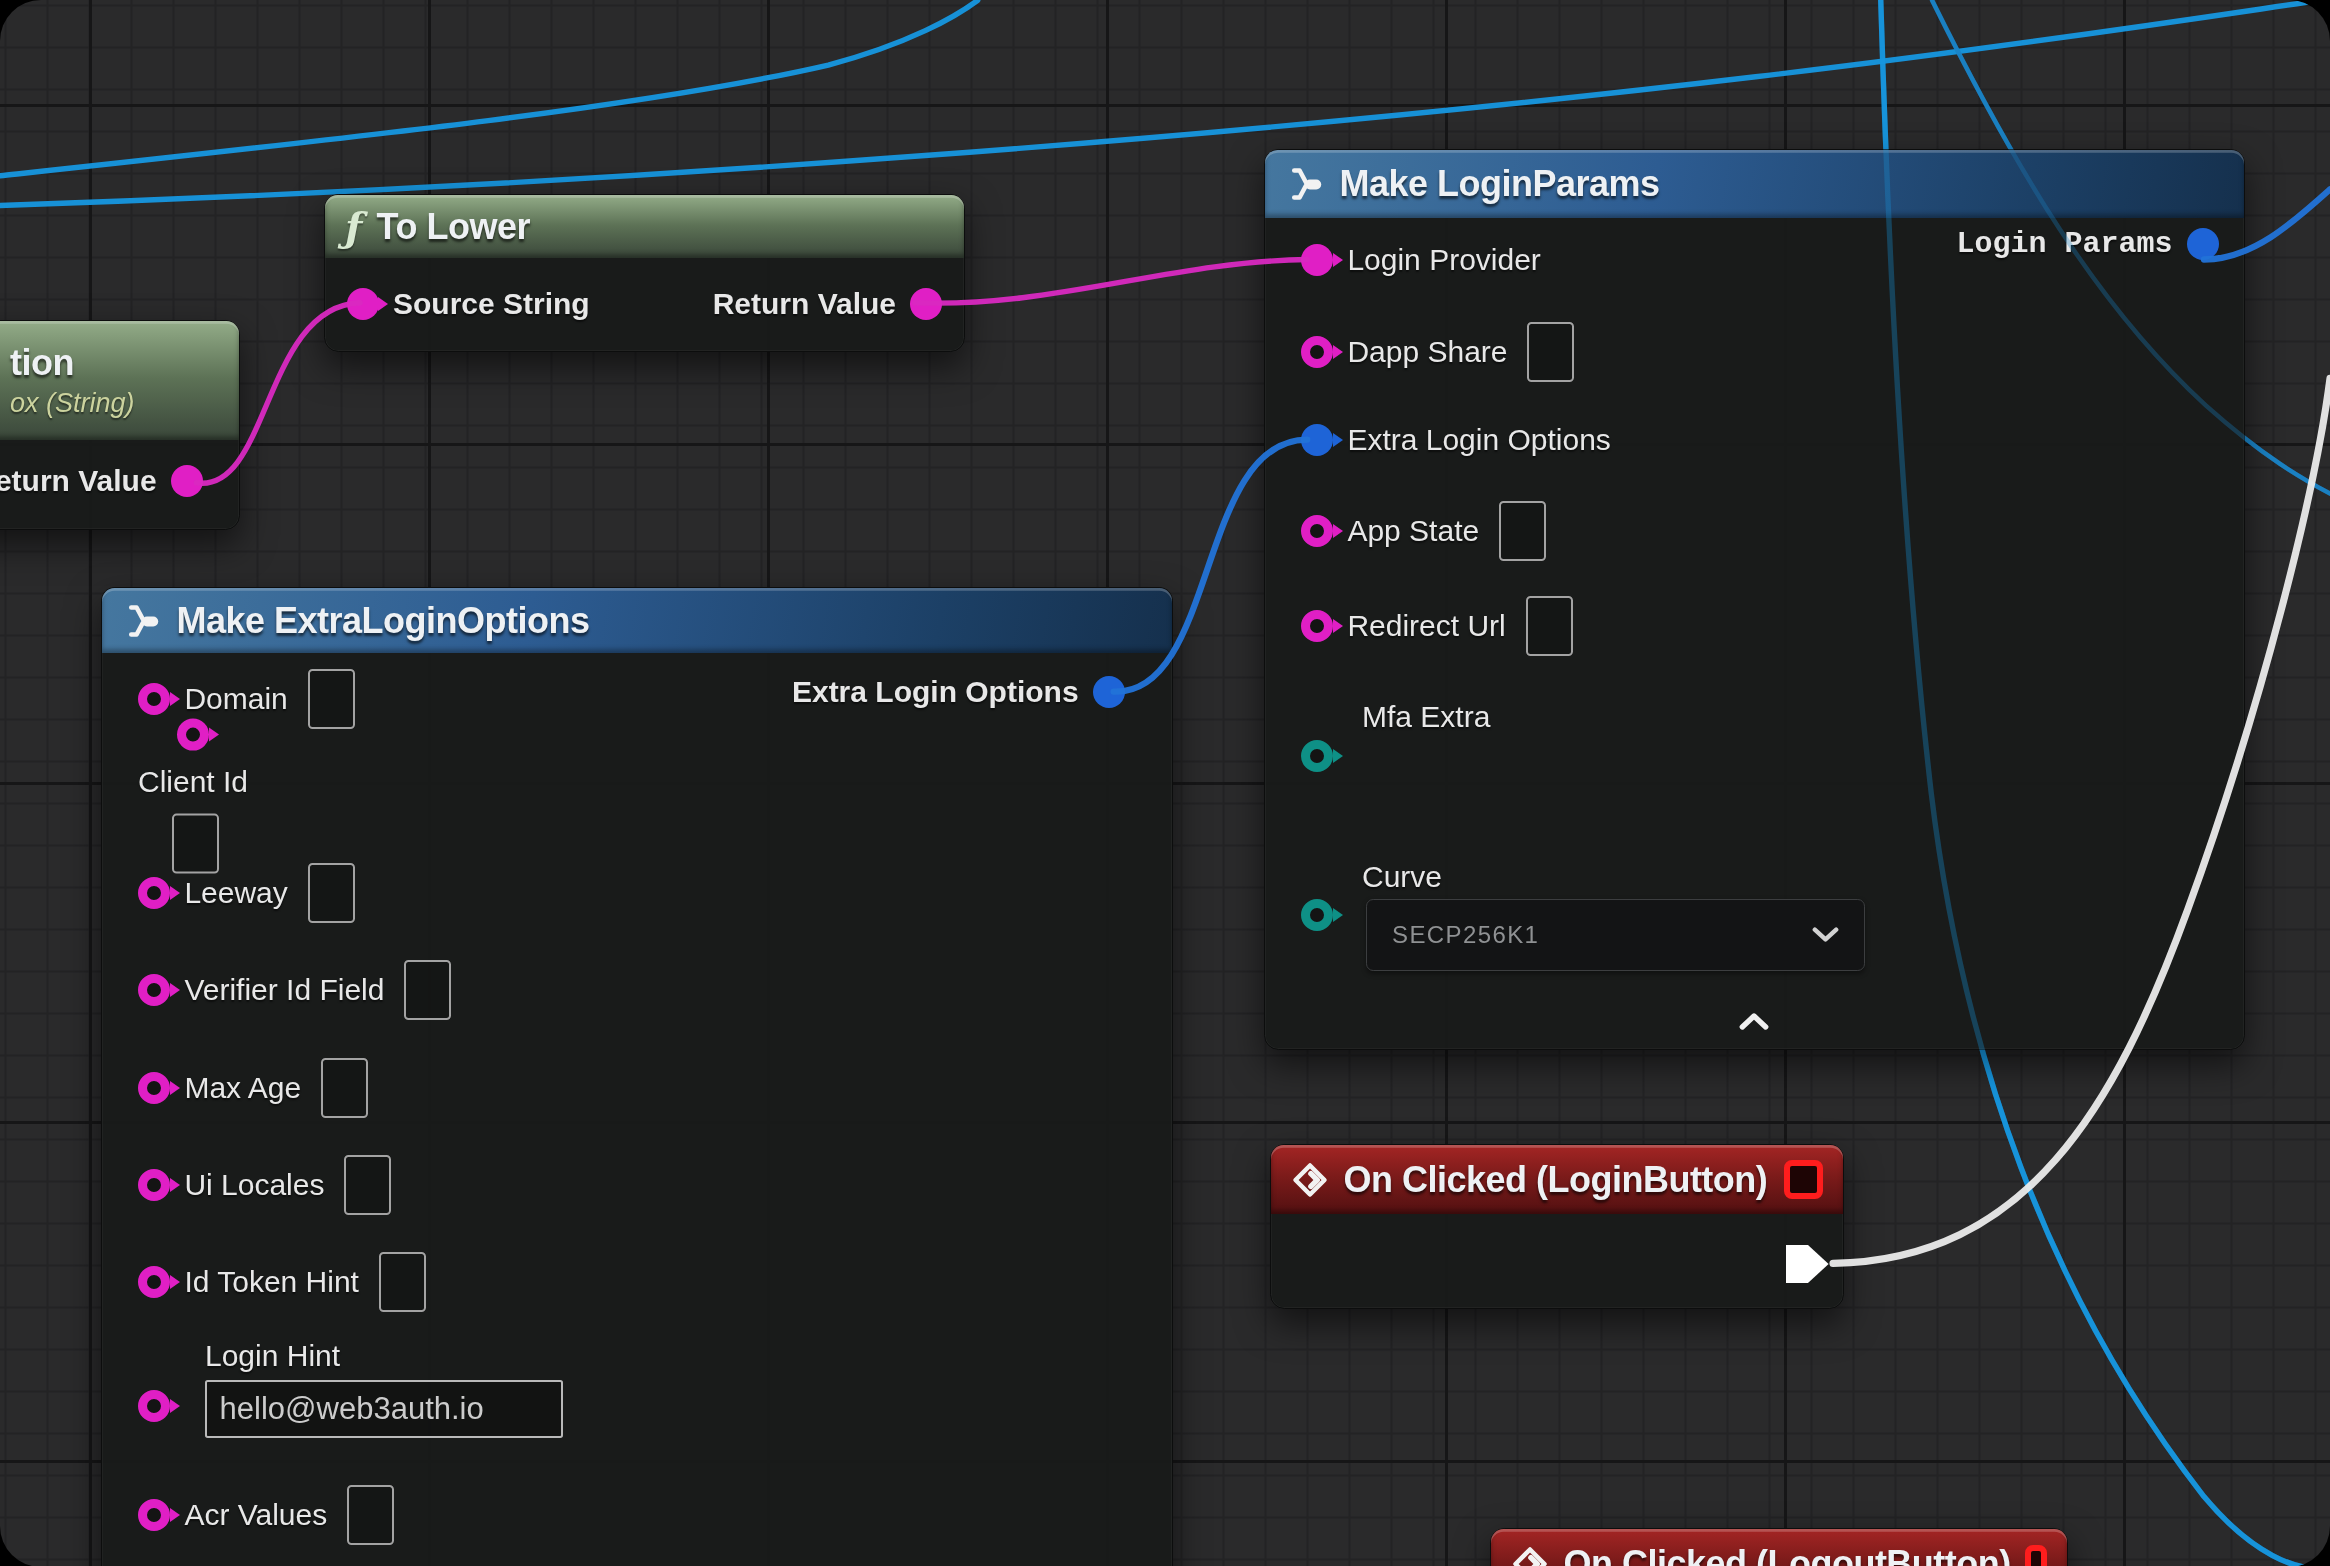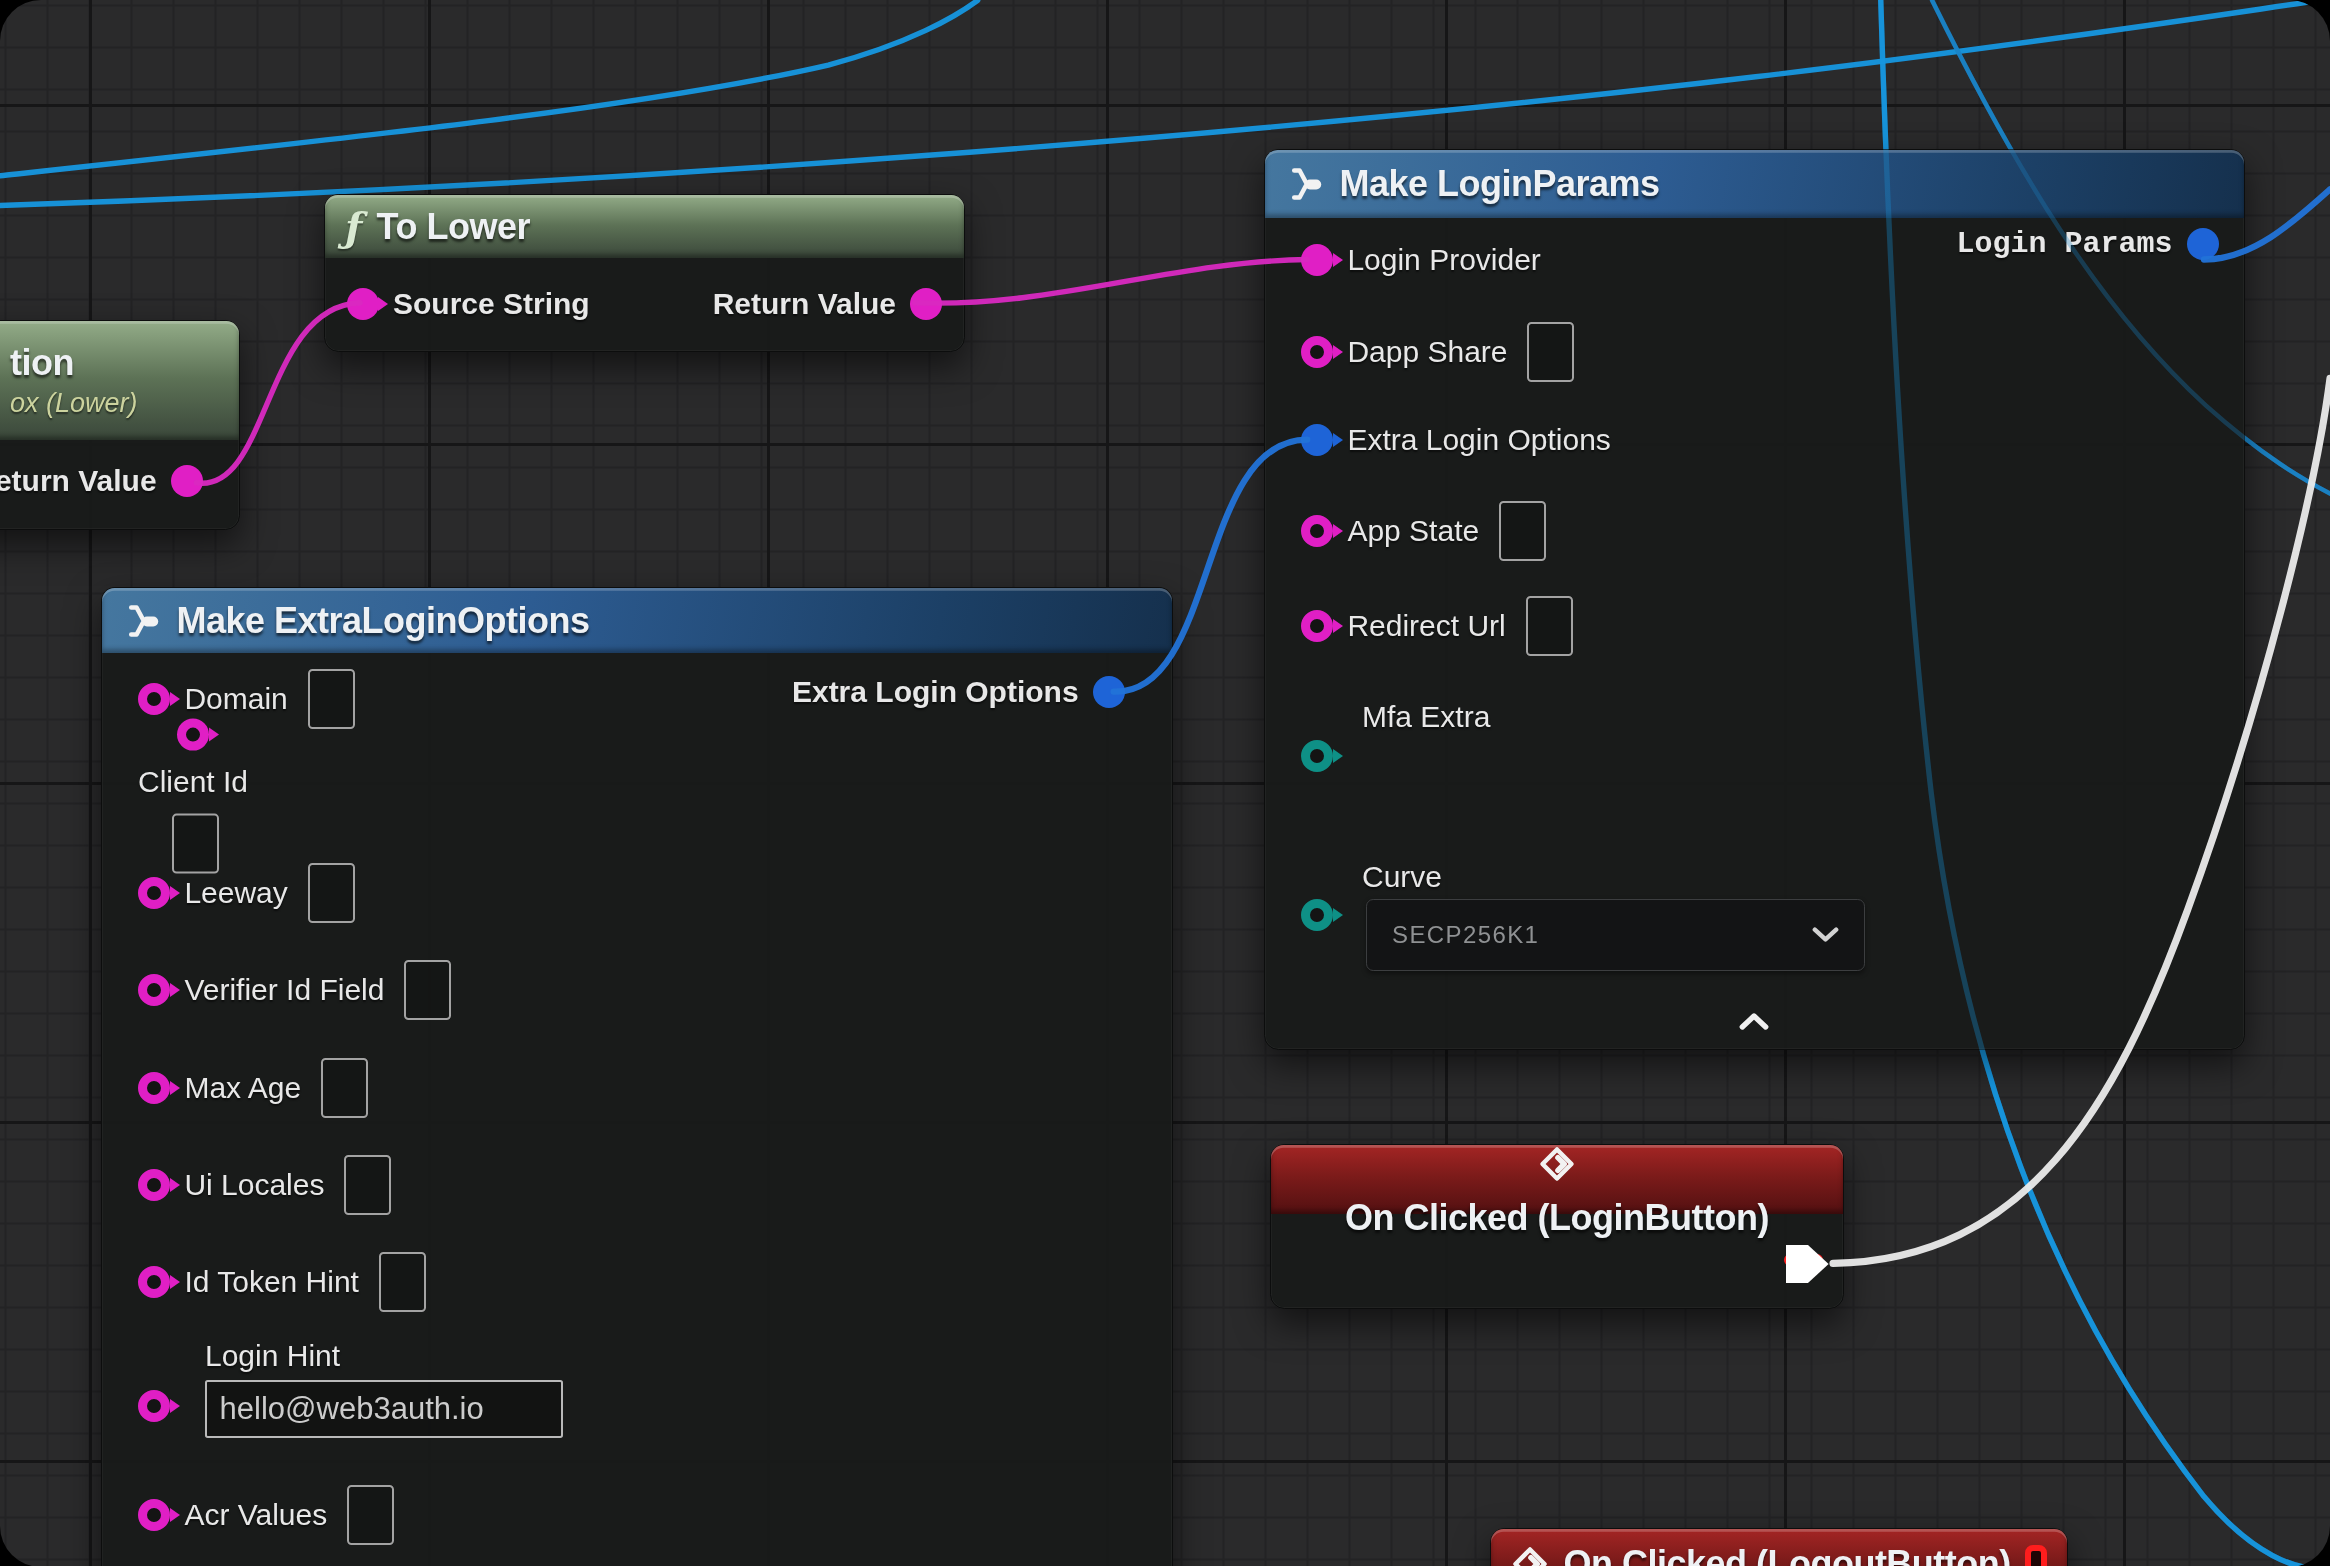--- a/index.html
+++ b/index.html
@@ -73,21 +73,21 @@
     <svg class="wires" id="wires-below" width="2330" height="1567" viewBox="0 0 2588 1740">
         <path d="M0,195 C400,152 720,118 920,72 C1010,48 1062,18 1086,0" fill="none" stroke="#1697e0" stroke-width="6" stroke-linecap="round" opacity="0.95"></path>
         <path d="M0,228 C700,205 1400,150 1950,85 C2250,50 2480,14 2578,0" fill="none" stroke="#1697e0" stroke-width="6" stroke-linecap="round" opacity="0.95"></path>
         <path d="M2089,0 C2098,300 2115,620 2145,880 C2180,1170 2275,1440 2448,1662 C2505,1730 2552,1742 2575,1742" fill="none" stroke="#1697e0" stroke-width="6" stroke-linecap="round" opacity="0.95"></path>
         <path d="M2146,0 C2240,190 2330,340 2450,450 C2515,508 2558,532 2588,548" fill="none" stroke="#1a84c8" stroke-width="5" stroke-linecap="round" opacity="0.95"></path>
       </svg>
 
     <div class="node" id="node-getter" style="left:-41px;top:320px;width:279px;height:208px;">
       <div class="header green" style="height:119px;flex-direction:column;align-items:flex-start;justify-content:center;gap:3.6px;padding-left:50px;">
         <div class="title">tion</div>
-        <div class="subtitle">ox (Lower)</div>
+        <div class="subtitle">ox (String)</div>
       </div>
       <div class="row out" style="top:160px;right:36px;">
         <span class="pin f noarrow" style="--c:var(--pin-magenta);"></span>
         <span class="lbl" style="font-weight:bold;">eturn Value</span>
       </div>
     </div>
 
     <div class="node" id="node-to-lower" style="left:324px;top:194px;width:639px;height:156px;">
       <div class="header green" style="height:63px;">
         <span class="fnicon">ƒ</span>
@@ -222,21 +222,21 @@
       </div>
 
       <div class="caret-btn" style="left:489px;top:873px;">
         <svg width="31" height="18" viewBox="0 0 34 20">
           <polyline points="4,16 17,4 30,16" fill="none" stroke="#f0f0f0" stroke-width="6" stroke-linecap="round" stroke-linejoin="round"></polyline>
         </svg>
       </div>
     </div>
 
     <div class="node" id="node-login-evt" style="left:1270px;top:1144px;width:572px;height:163px;">
-      <div class="header red" style="height:69px;justify-content:flex-start;flex-direction:column;">
+      <div class="header red" style="height:69px;justify-content:flex-start;">
         <svg width="38" height="38" viewBox="0 0 42 42" style="flex:none;">
           <path d="M21 5 L37 21 L21 37 L5 21 Z" fill="none" stroke="#f2f2f2" stroke-width="5" stroke-linejoin="round"></path>
           <path d="M22 14 L29 21 L22 28" fill="none" stroke="#f2f2f2" stroke-width="6" stroke-linecap="round" stroke-linejoin="round"></path>
         </svg>
         <span class="title">On Clicked (LoginButton)</span>
         <span class="redpin" style="margin-left:auto;"></span>
       </div>
       <div class="row out" style="top:119px;right:14.4px;">
         <span class="execpin"></span>
       </div>

